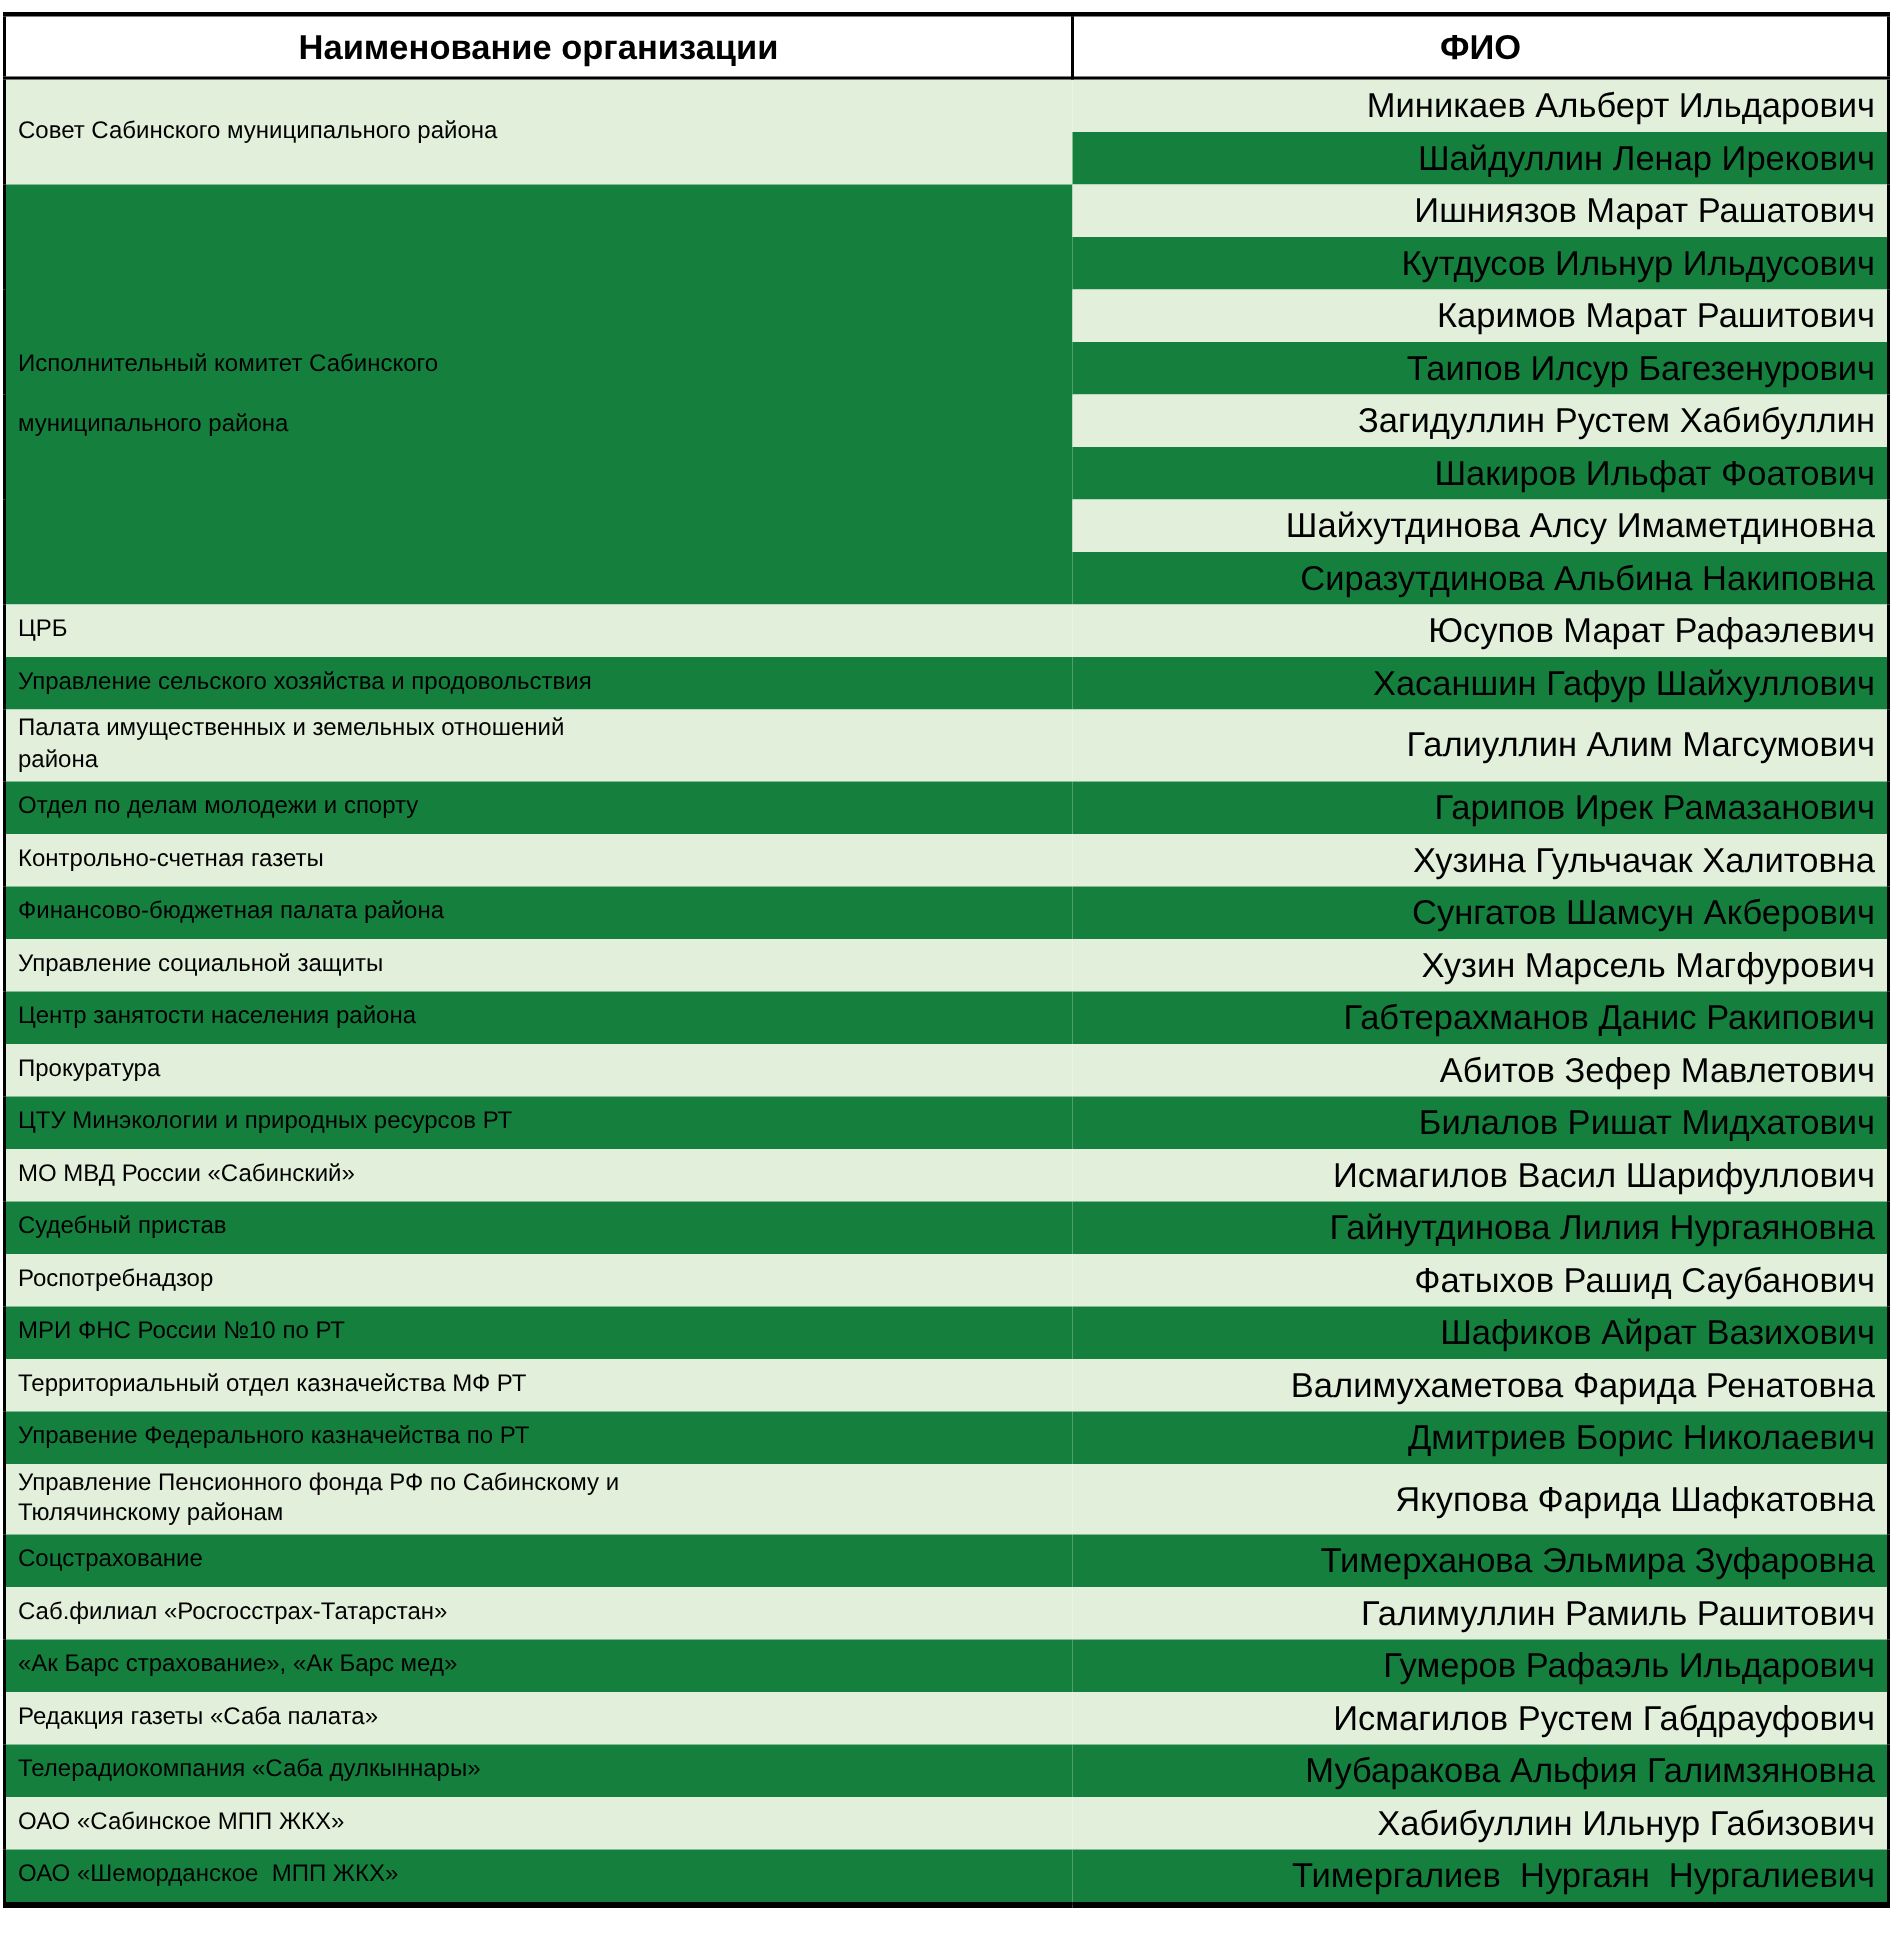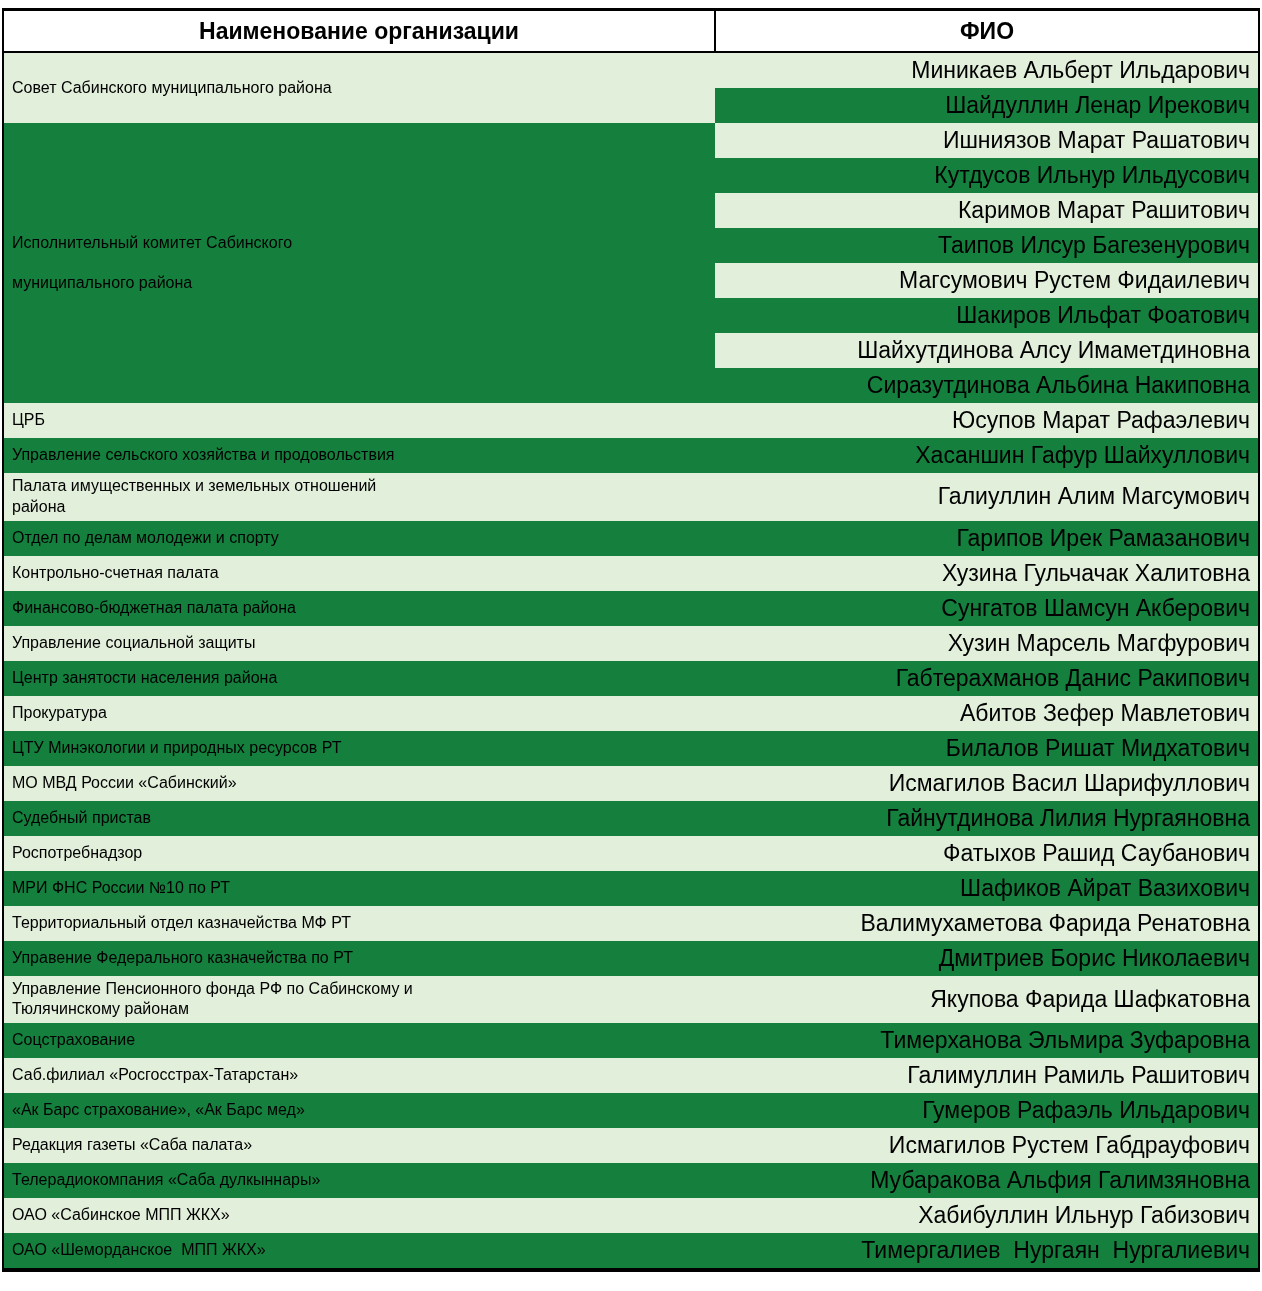--- a/index.html
+++ b/index.html
@@ -91,21 +91,21 @@
         <tr>
           <td class="fio-cell band-white">Кутдусов Ильнур Ильдусович</td>
         </tr>
         <tr>
           <td class="fio-cell band-green">Каримов Марат Рашитович</td>
         </tr>
         <tr>
           <td class="fio-cell band-white">Таипов Илсур Багезенурович</td>
         </tr>
         <tr>
-          <td class="fio-cell band-green">Магсумович Рустем Фидаилевич</td>
+          <td class="fio-cell band-green">Загидуллин Рустем Хабибуллин</td>
         </tr>
         <tr>
           <td class="fio-cell band-white">Шакиров Ильфат Фоатович</td>
         </tr>
         <tr>
           <td class="fio-cell band-green">Шайхутдинова Алсу Имаметдиновна</td>
         </tr>
         <tr>
           <td class="fio-cell band-white">Сиразутдинова Альбина Накиповна</td>
         </tr>
@@ -119,21 +119,21 @@
         </tr>
         <tr>
           <td class="org-cell band-green" rowspan="1">Палата имущественных и земельных отношений<br>района</td>
           <td class="fio-cell band-green">Галиуллин Алим Магсумович</td>
         </tr>
         <tr>
           <td class="org-cell band-white" rowspan="1">Отдел по делам молодежи и спорту</td>
           <td class="fio-cell band-white">Гарипов Ирек Рамазанович</td>
         </tr>
         <tr>
-          <td class="org-cell band-green" rowspan="1">Контрольно-счетная палата</td>
+          <td class="org-cell band-green" rowspan="1">Контрольно-счетная газеты</td>
           <td class="fio-cell band-green">Хузина Гульчачак Халитовна</td>
         </tr>
         <tr>
           <td class="org-cell band-white" rowspan="1">Финансово-бюджетная палата района</td>
           <td class="fio-cell band-white">Сунгатов Шамсун Акберович</td>
         </tr>
         <tr>
           <td class="org-cell band-green" rowspan="1">Управление социальной защиты</td>
           <td class="fio-cell band-green">Хузин Марсель Магфурович</td>
         </tr>

